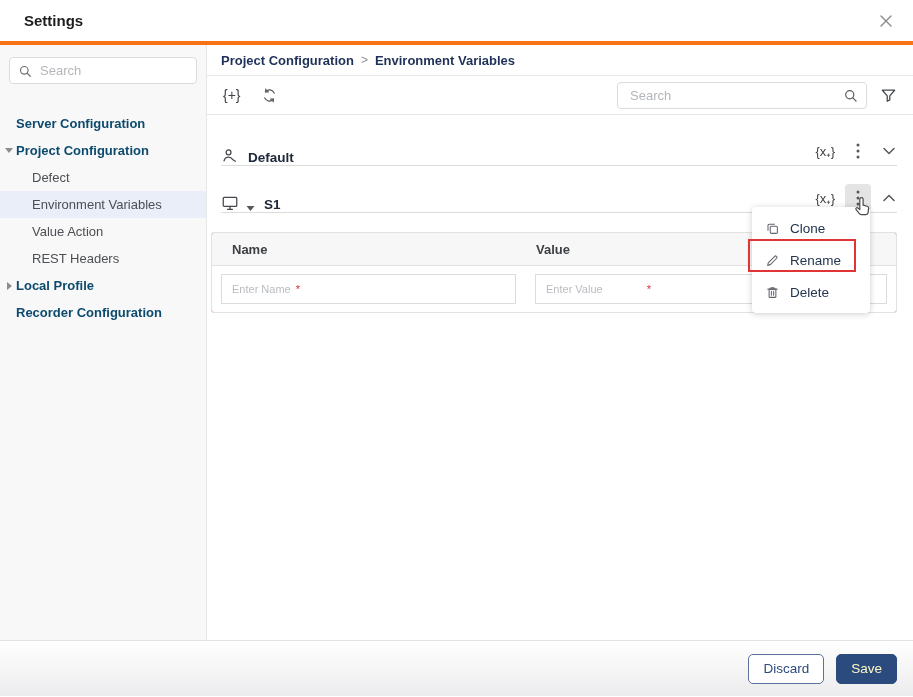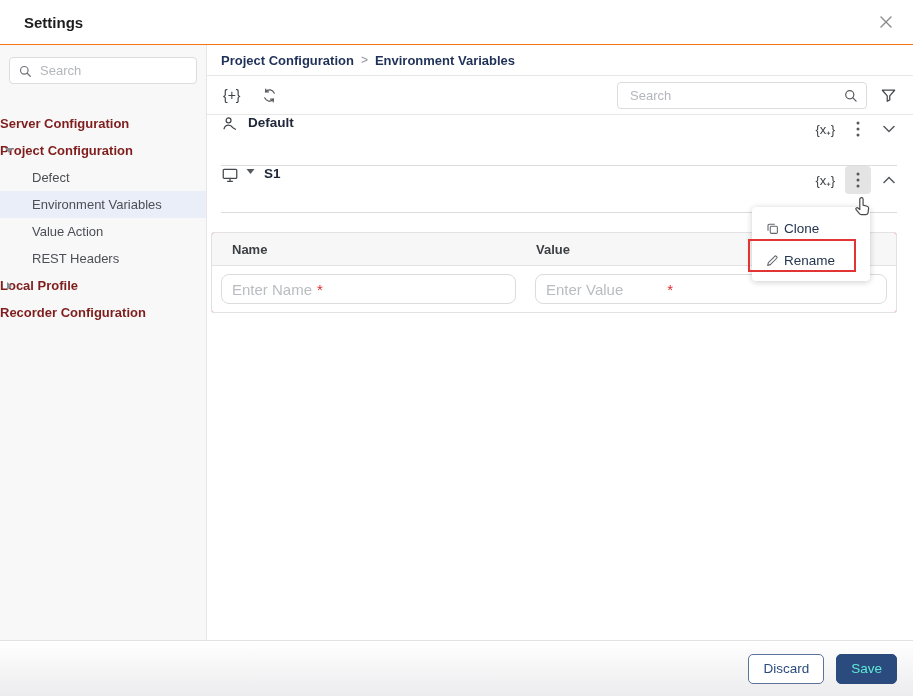--- a/index.html
+++ b/index.html
@@ -4,97 +4,97 @@
 <style>
   html,body{margin:0;padding:0;}
   body{
     width:913px;height:697px;position:relative;background:#fff;
     font-family:"Liberation Sans",sans-serif;overflow:hidden;
     -webkit-font-smoothing:antialiased;
   }
   svg{display:block;}
 
   
-  .titlebar{height:45px;border-bottom:1px solid #f97316;display:flex;align-items:center;
+  .titlebar{height:45px;border-bottom:4px solid #f97316;display:flex;align-items:center;
     padding:0 16px 0 24px;box-sizing:border-box;background:#fff;}
   .win-title{font-size:15px;font-weight:bold;color:#1d1d1f;}
   .close-btn{margin-left:auto;cursor:pointer;padding:4px;}
 
   
   .body{display:flex;height:595px;}
 
   
   .sidebar{width:207px;background:#f8f8f8;border-right:1px solid #e7e7e7;box-sizing:border-box;flex:none;}
   .side-search{margin:12px 9px 0;height:27px;background:#fff;border:1px solid #dcdcdc;border-radius:4px;
     display:flex;align-items:center;padding:0 8px;gap:6px;box-sizing:border-box;}
   .side-search input{border:none;outline:none;font-size:13px;width:100%;background:transparent;
     font-family:"Liberation Sans",sans-serif;color:#333;}
   .side-search input::placeholder{color:#b3b6ba;}
   .nav{margin-top:26px;}
   .nav-item{height:27px;display:flex;align-items:center;font-size:13px;color:#4c4f54;
     padding-left:32px;position:relative;cursor:pointer;}
-  .nav-item.top{padding-left:0;font-weight:bold;color:#7f1d1d;}
+  .nav-item.top{padding-left:16px;font-weight:bold;color:#0c4a6e;}
   .nav-item.selected{background:#e9eef8;}
   .nav-caret{position:absolute;left:4px;top:8px;}
 
   
   .main{flex:1;position:relative;background:#fff;min-width:0;}
   .breadcrumb{height:30px;display:flex;align-items:center;padding-left:14px;
     border-bottom:1px solid #e7e7e7;font-size:13px;font-weight:bold;color:#1f3158;}
   .crumb-sep{color:#8d9097;margin:0 7px;font-weight:normal;font-size:12px;}
   .toolbar{height:38px;display:flex;align-items:center;padding:0 16px 0 16px;
     border-bottom:1px solid #e7e7e7;}
   .tool-add{font-size:14px;color:#3f4246;cursor:pointer;}
   .tool-sync{margin-left:20px;cursor:pointer;}
   .toolbar-right{margin-left:auto;display:flex;align-items:center;gap:13px;}
   .main-search{width:250px;height:27px;border:1px solid #dcdcdc;border-radius:4px;display:flex;
     align-items:center;padding:0 8px 0 10px;box-sizing:border-box;background:#fff;}
   .main-search input{border:none;outline:none;font-size:13px;width:100%;background:transparent;
     font-family:"Liberation Sans",sans-serif;color:#333;}
   .main-search input::placeholder{color:#b3b6ba;}
 
-  .section-row{margin:0 16px 0 14px;border-bottom:1px solid #dcdcdc;display:flex;align-items:flex-start;}
+  .section-row{margin:0 16px 0 14px;border-bottom:1px solid #dcdcdc;display:flex;align-items:flex-end;}
   .row-default{height:50px;}
   .row-s1{height:46px;}
   .section-label{font-size:13.5px;font-weight:bold;color:#20293a;margin-left:9px;}
   .s1-caret{margin-left:7px;margin-top:2px;}
   .section-right{margin-left:auto;display:flex;align-items:center;gap:10px;}
   .xadd{font-size:13px;color:#3f4246;cursor:pointer;white-space:nowrap;}
   .kebab-btn{width:26px;height:28px;display:flex;align-items:center;justify-content:center;
     border-radius:4px;cursor:pointer;}
   .kebab-btn.active{background:#e4e4e4;}
   .chev{cursor:pointer;padding:2px;}
 
   
   .var-table{margin:19px 16px 0 4px;border:1px solid #e2e2e2;border-radius:3px;overflow:hidden;background:#ef4444;}
   .t-head{display:flex;height:32px;background:#f7f7f7;border-bottom:1px solid #e2e2e2;
     align-items:center;font-size:13px;font-weight:600;color:#3c3f44;}
   .th-name{width:314px;padding-left:20px;box-sizing:border-box;flex:none;}
   .th-value{flex:1;padding-left:10px;}
   .t-row{display:flex;height:46px;align-items:center;background:#fff;}
   .cell-name{width:314px;box-sizing:border-box;padding-left:9px;flex:none;}
   .cell-value{flex:1;padding:0 9px;}
-  .fake-input{height:30px;border:1px solid #dcdcdc;border-radius:8px;display:flex;align-items:center;
-    padding:0 10px;font-size:15px;color:#b9bcc0;background:#fff;box-sizing:border-box;cursor:text;}
+  .fake-input{height:30px;border:1px solid #dcdcdc;border-radius:0;display:flex;align-items:center;
+    padding:0 10px;font-size:11px;color:#b9bcc0;background:#fff;box-sizing:border-box;cursor:text;}
   .cell-name .fake-input{width:295px;}
   .cell-value .fake-input{width:100%;gap:39px;}
   .req{color:#e02b2b;margin-left:5px;}
 
   
   .footer{height:56px;border-top:1px solid #e2e2e2;background:linear-gradient(180deg,#ffffff,#ececee);
     display:flex;align-items:center;justify-content:flex-end;gap:12px;padding:0 16px;box-sizing:border-box;}
   .btn{height:30px;border-radius:5px;font-size:13.5px;padding:0 14px;cursor:pointer;
     font-family:"Liberation Sans",sans-serif;}
   .btn-discard{background:#fff;border:1px solid #5a729c;color:#2b4b7e;}
-  .btn-save{background:#2b4b7e;border:1px solid #2b4b7e;color:#5eead4;}
+  .btn-save{background:#2b4b7e;border:1px solid #2b4b7e;color:#fef9c3;}
 
   
   .context-menu{position:absolute;left:752px;top:207px;width:118px;background:#fff;border-radius:4px;
     box-shadow:0 1px 6px rgba(0,0,0,.2);padding:5px 0;z-index:10;}
-  .menu-item{height:32px;display:flex;align-items:center;gap:4px;padding-left:13px;
+  .menu-item{height:32px;display:flex;align-items:center;gap:10px;padding-left:13px;
     font-size:13.5px;color:#24354f;cursor:pointer;}
   .red-box{position:absolute;left:748px;top:239px;width:108px;height:33px;border:2px solid #e23434;
     z-index:11;pointer-events:none;box-sizing:border-box;}
   .cursor-hand{position:absolute;left:851px;top:196px;z-index:12;pointer-events:none;}
 </style>
 </head>
 <body>
 
 <div class="titlebar">
   <span class="win-title">Settings</span>
@@ -286,20 +286,31 @@
     <span>Clone</span>
   </div>
   <div class="menu-item">
     <span>
       <svg width="15" height="15" viewBox="0 0 20 20" fill="none" stroke="#61646a" stroke-width="1.4" stroke-linejoin="round">
           <path d="M3.5 16.5l1-3.6L13 4.4a1.5 1.5 0 0 1 2.1 0l.5.5a1.5 1.5 0 0 1 0 2.1L7.1 15.5z"></path>
         </svg>
     </span>
     <span>Rename</span>
   </div>
+  <div class="menu-item">
+    <span>
+      <svg width="15" height="15" viewBox="0 0 20 20" fill="none" stroke="#61646a" stroke-width="1.4" stroke-linecap="round" stroke-linejoin="round">
+          <path d="M3.8 5.5h12.4"></path>
+          <path d="M7.8 5.5V3.8h4.4v1.7"></path>
+          <rect x="5.5" y="5.5" width="9" height="11" rx="1"></rect>
+          <path d="M8.5 8.5v5M11.5 8.5v5"></path>
+        </svg>
+    </span>
+    <span>Delete</span>
+  </div>
 </div>
 
 <div class="red-box"></div>
 
 <div class="cursor-hand">
   <svg width="22" height="22" viewBox="0 0 20 20">
     <path d="M8 3c0-.9.7-1.6 1.5-1.6S11 2.1 11 3v5.3l3.6 1c.9.25 1.5 1.1 1.4 2l-.45 3.8c-.12 1-.96 1.75-1.96 1.75H9.2c-.6 0-1.17-.27-1.55-.74l-3-3.7c-.4-.5-.33-1.2.15-1.6.45-.38 1.1-.36 1.53.05L8 12.4z" fill="#fff" stroke="#4a4a4a" stroke-width="1.1" stroke-linejoin="round"></path>
   </svg>
 </div>
 

